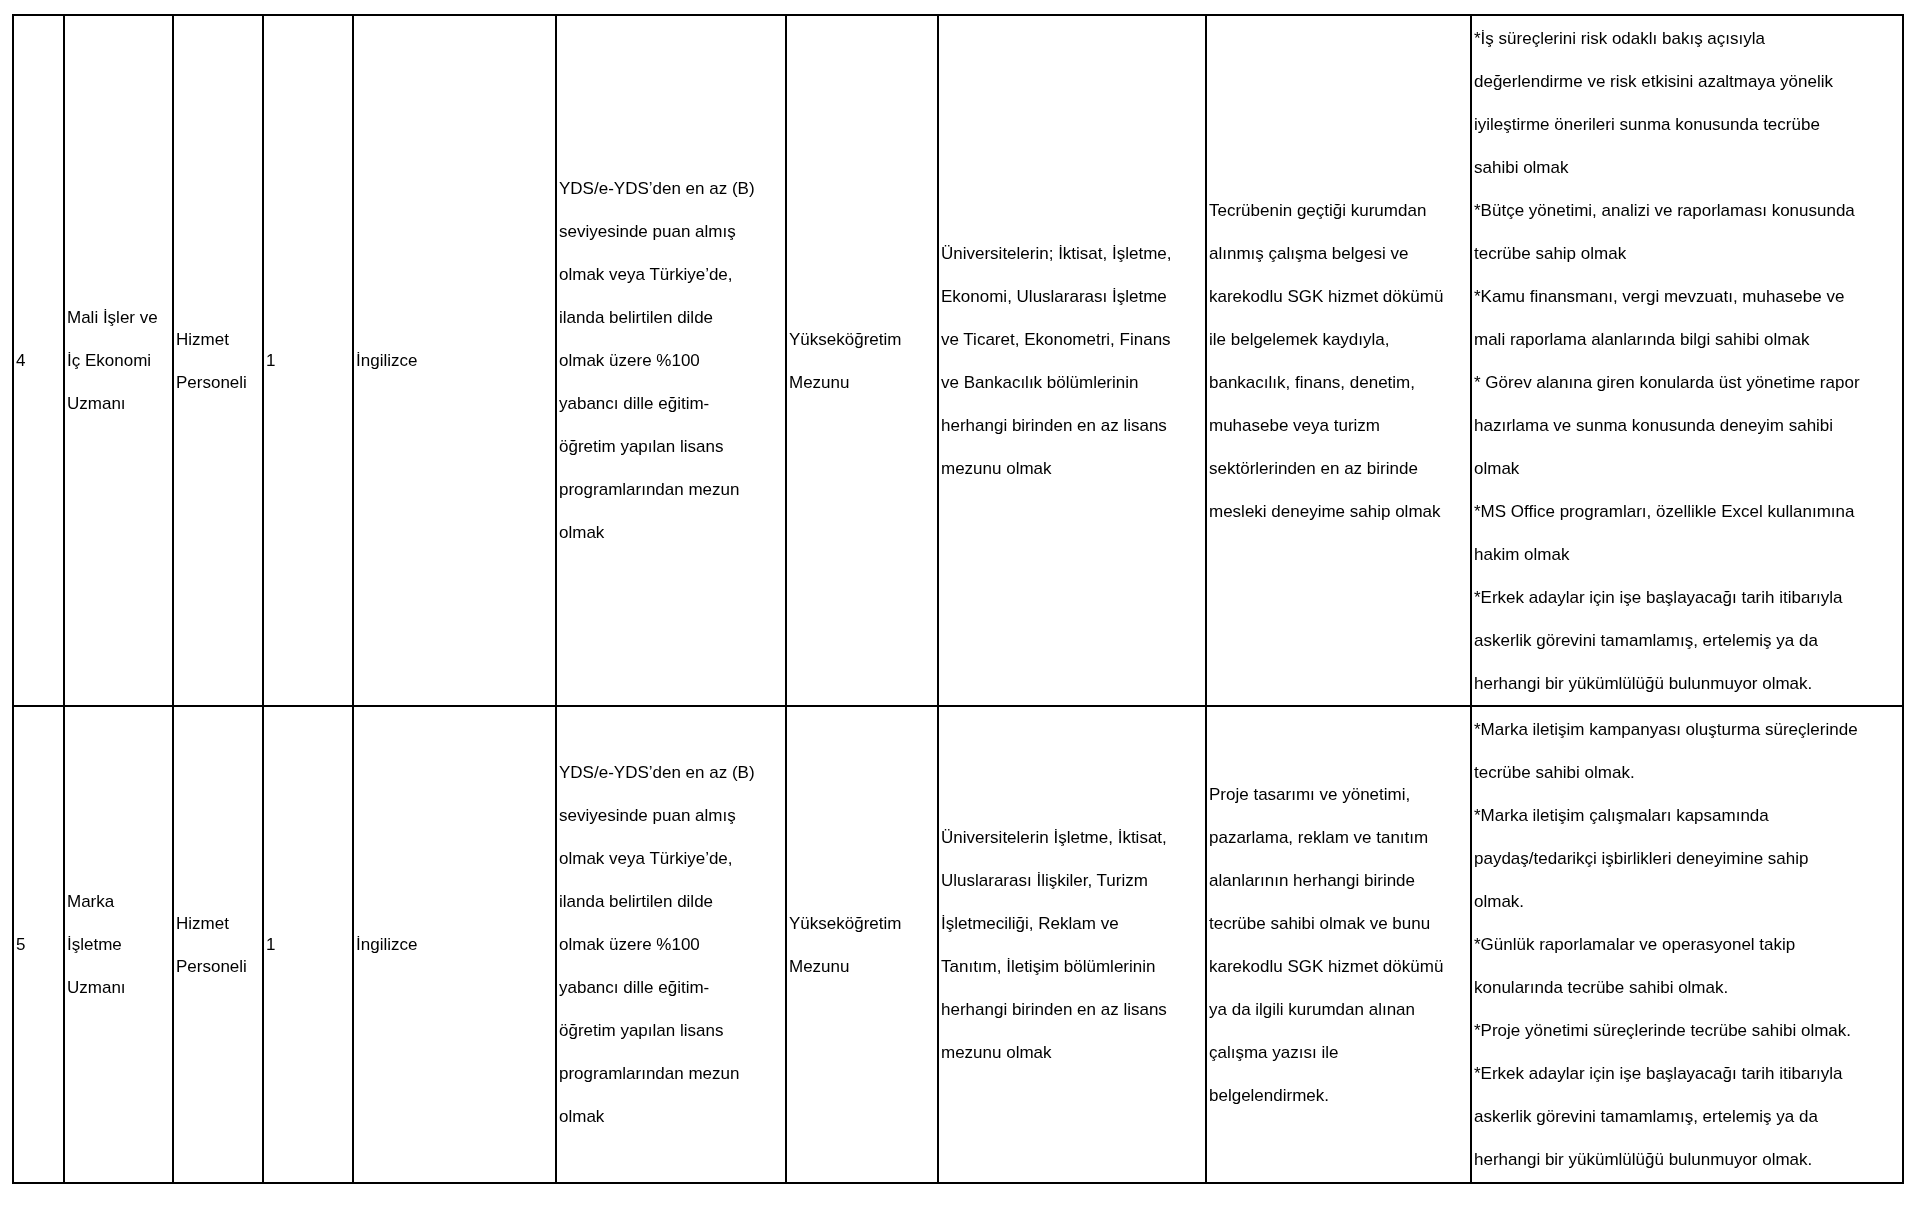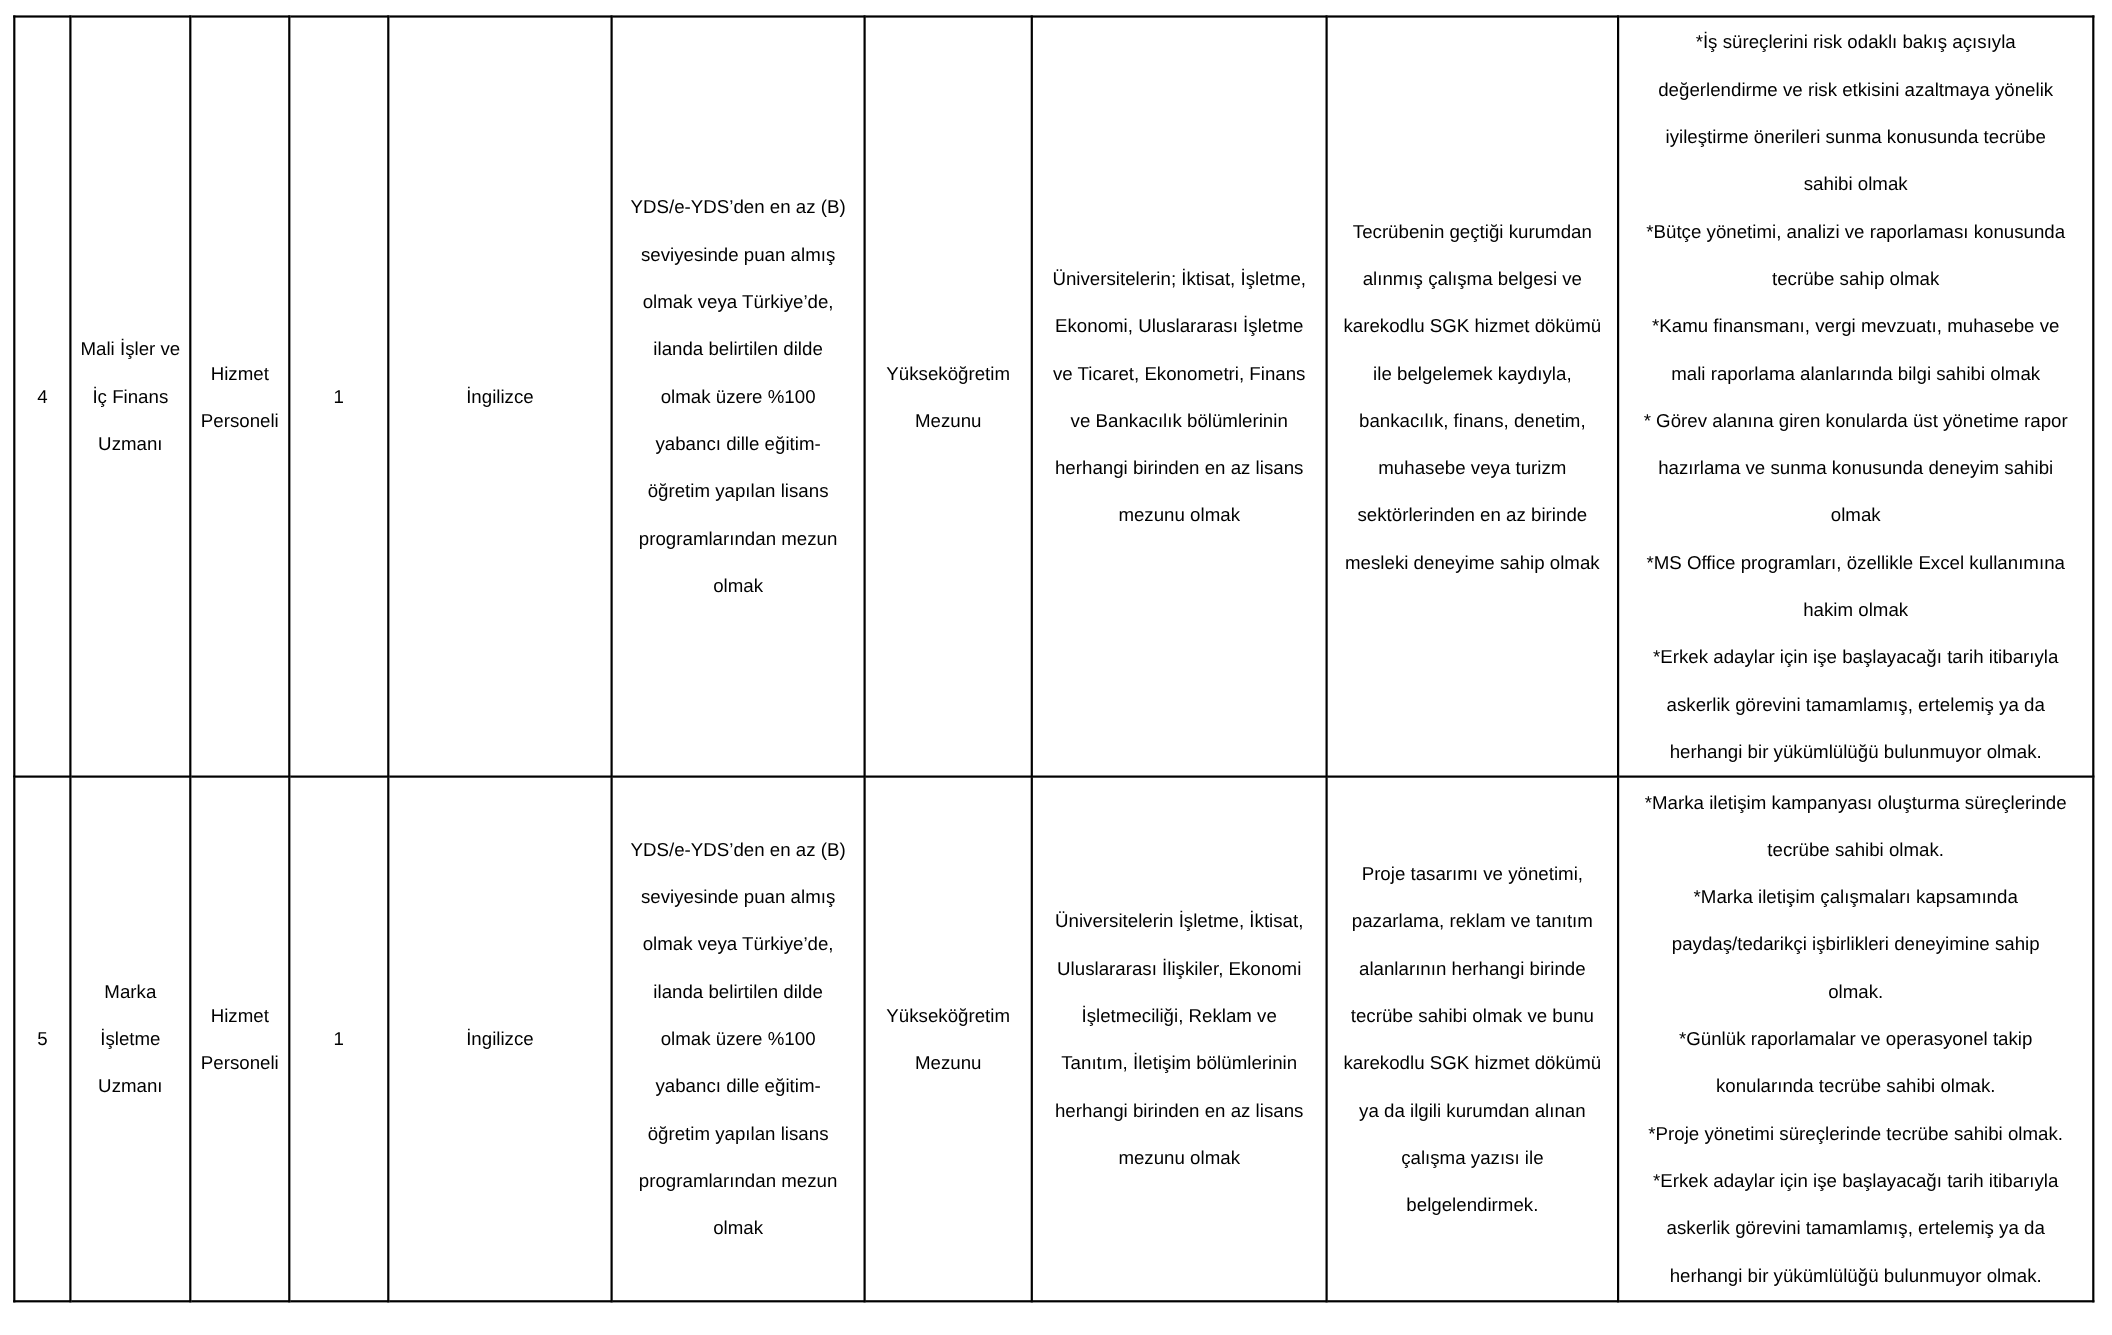--- a/index.html
+++ b/index.html
@@ -21,21 +21,20 @@
     top: 14px;
     width: 1890px;
     border-collapse: collapse;
     table-layout: fixed;
     font-size: 17px;
     color: #000000;
   }
   table.job-table td {
     border: 2px solid #000000;
     vertical-align: middle;
-    text-align: center;
     white-space: pre;
     line-height: 43px;
     padding: 0 2px;
     overflow: hidden;
     font-weight: 400;
   }
   tr.row-4 { height: 691px; }
   tr.row-5 { height: 477px; }
   td.c-req {
     text-align: left;
@@ -56,21 +55,21 @@
       <col style="width:230px">
       <col style="width:152px">
       <col style="width:268px">
       <col style="width:265px">
       <col style="width:432px">
     </colgroup>
     <tbody>
       <tr class="row-4">
         <td>4</td>
         <td>Mali İşler ve
-İç Finans
+İç Ekonomi
 Uzmanı</td>
         <td>Hizmet
 Personeli</td>
         <td>1</td>
         <td>İngilizce</td>
         <td>YDS/e-YDS’den en az (B)
 seviyesinde puan almış
 olmak veya Türkiye’de,
 ilanda belirtilen dilde
 olmak üzere %100
@@ -125,21 +124,21 @@
 olmak veya Türkiye’de,
 ilanda belirtilen dilde
 olmak üzere %100
 yabancı dille eğitim-
 öğretim yapılan lisans
 programlarından mezun
 olmak</td>
         <td>Yükseköğretim
 Mezunu</td>
         <td>Üniversitelerin İşletme, İktisat,
-Uluslararası İlişkiler, Ekonomi
+Uluslararası İlişkiler, Turizm
 İşletmeciliği, Reklam ve
 Tanıtım, İletişim bölümlerinin
 herhangi birinden en az lisans
 mezunu olmak</td>
         <td>Proje tasarımı ve yönetimi,
 pazarlama, reklam ve tanıtım
 alanlarının herhangi birinde
 tecrübe sahibi olmak ve bunu
 karekodlu SGK hizmet dökümü
 ya da ilgili kurumdan alınan

